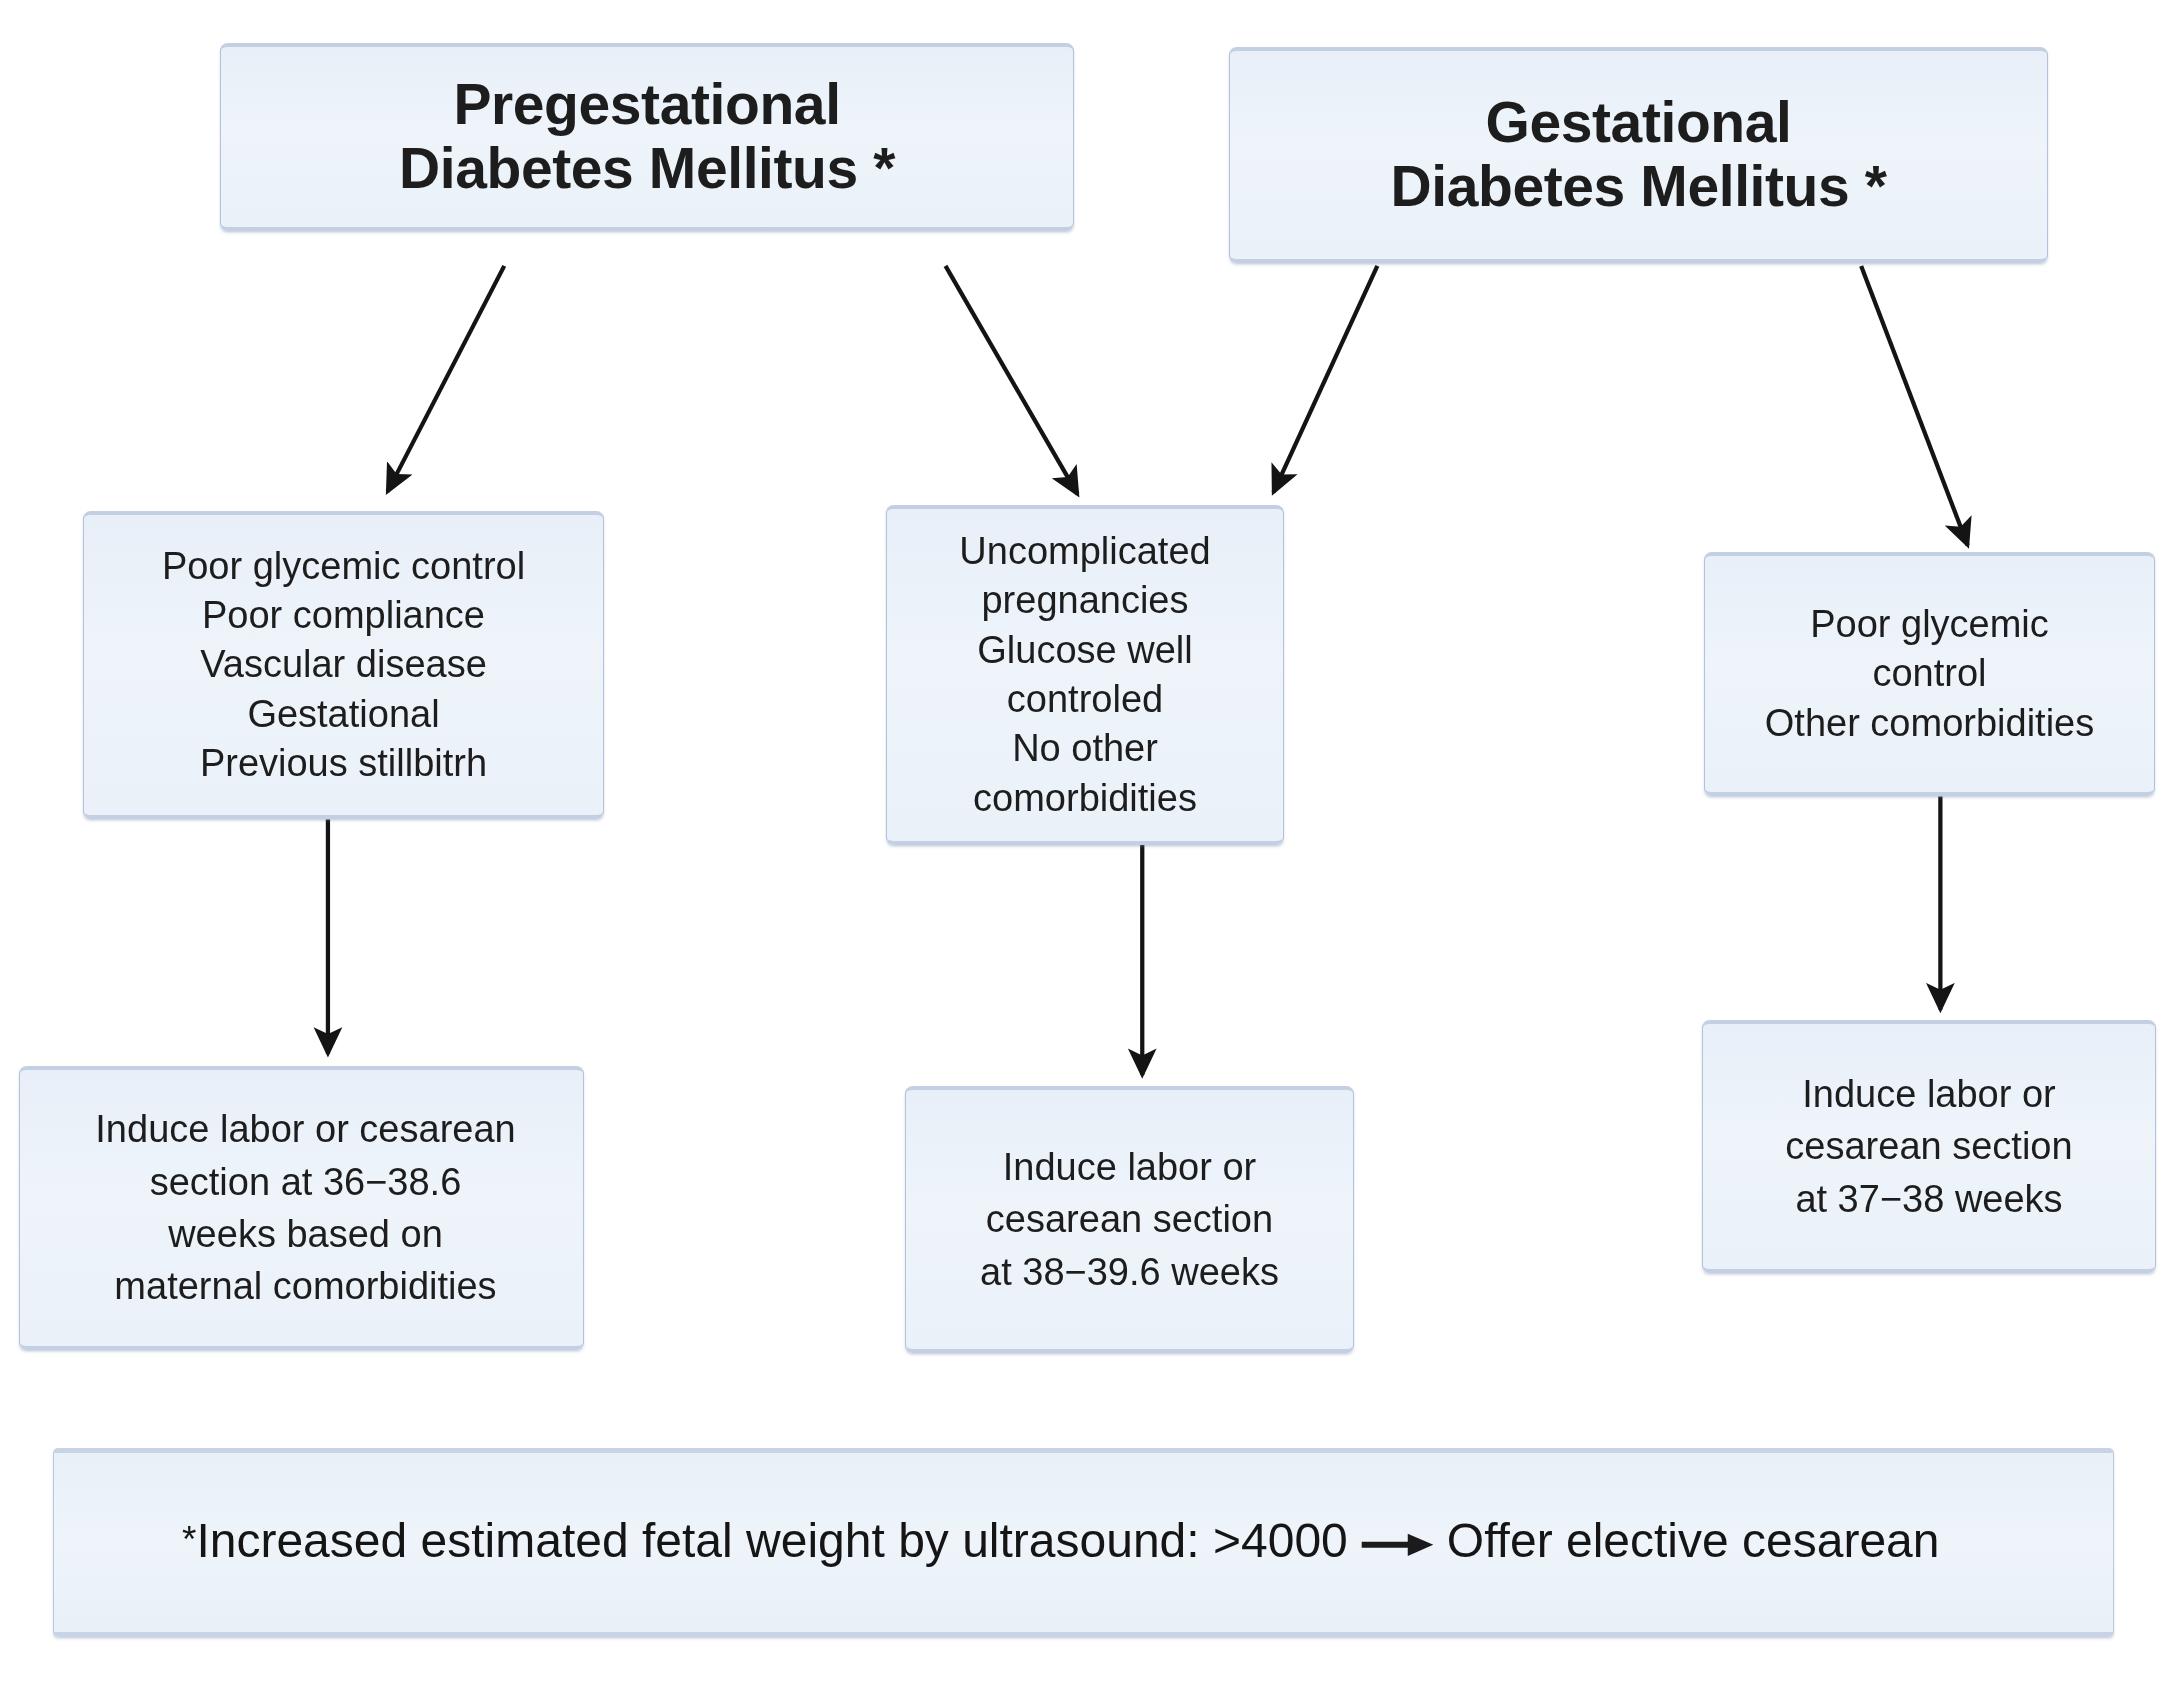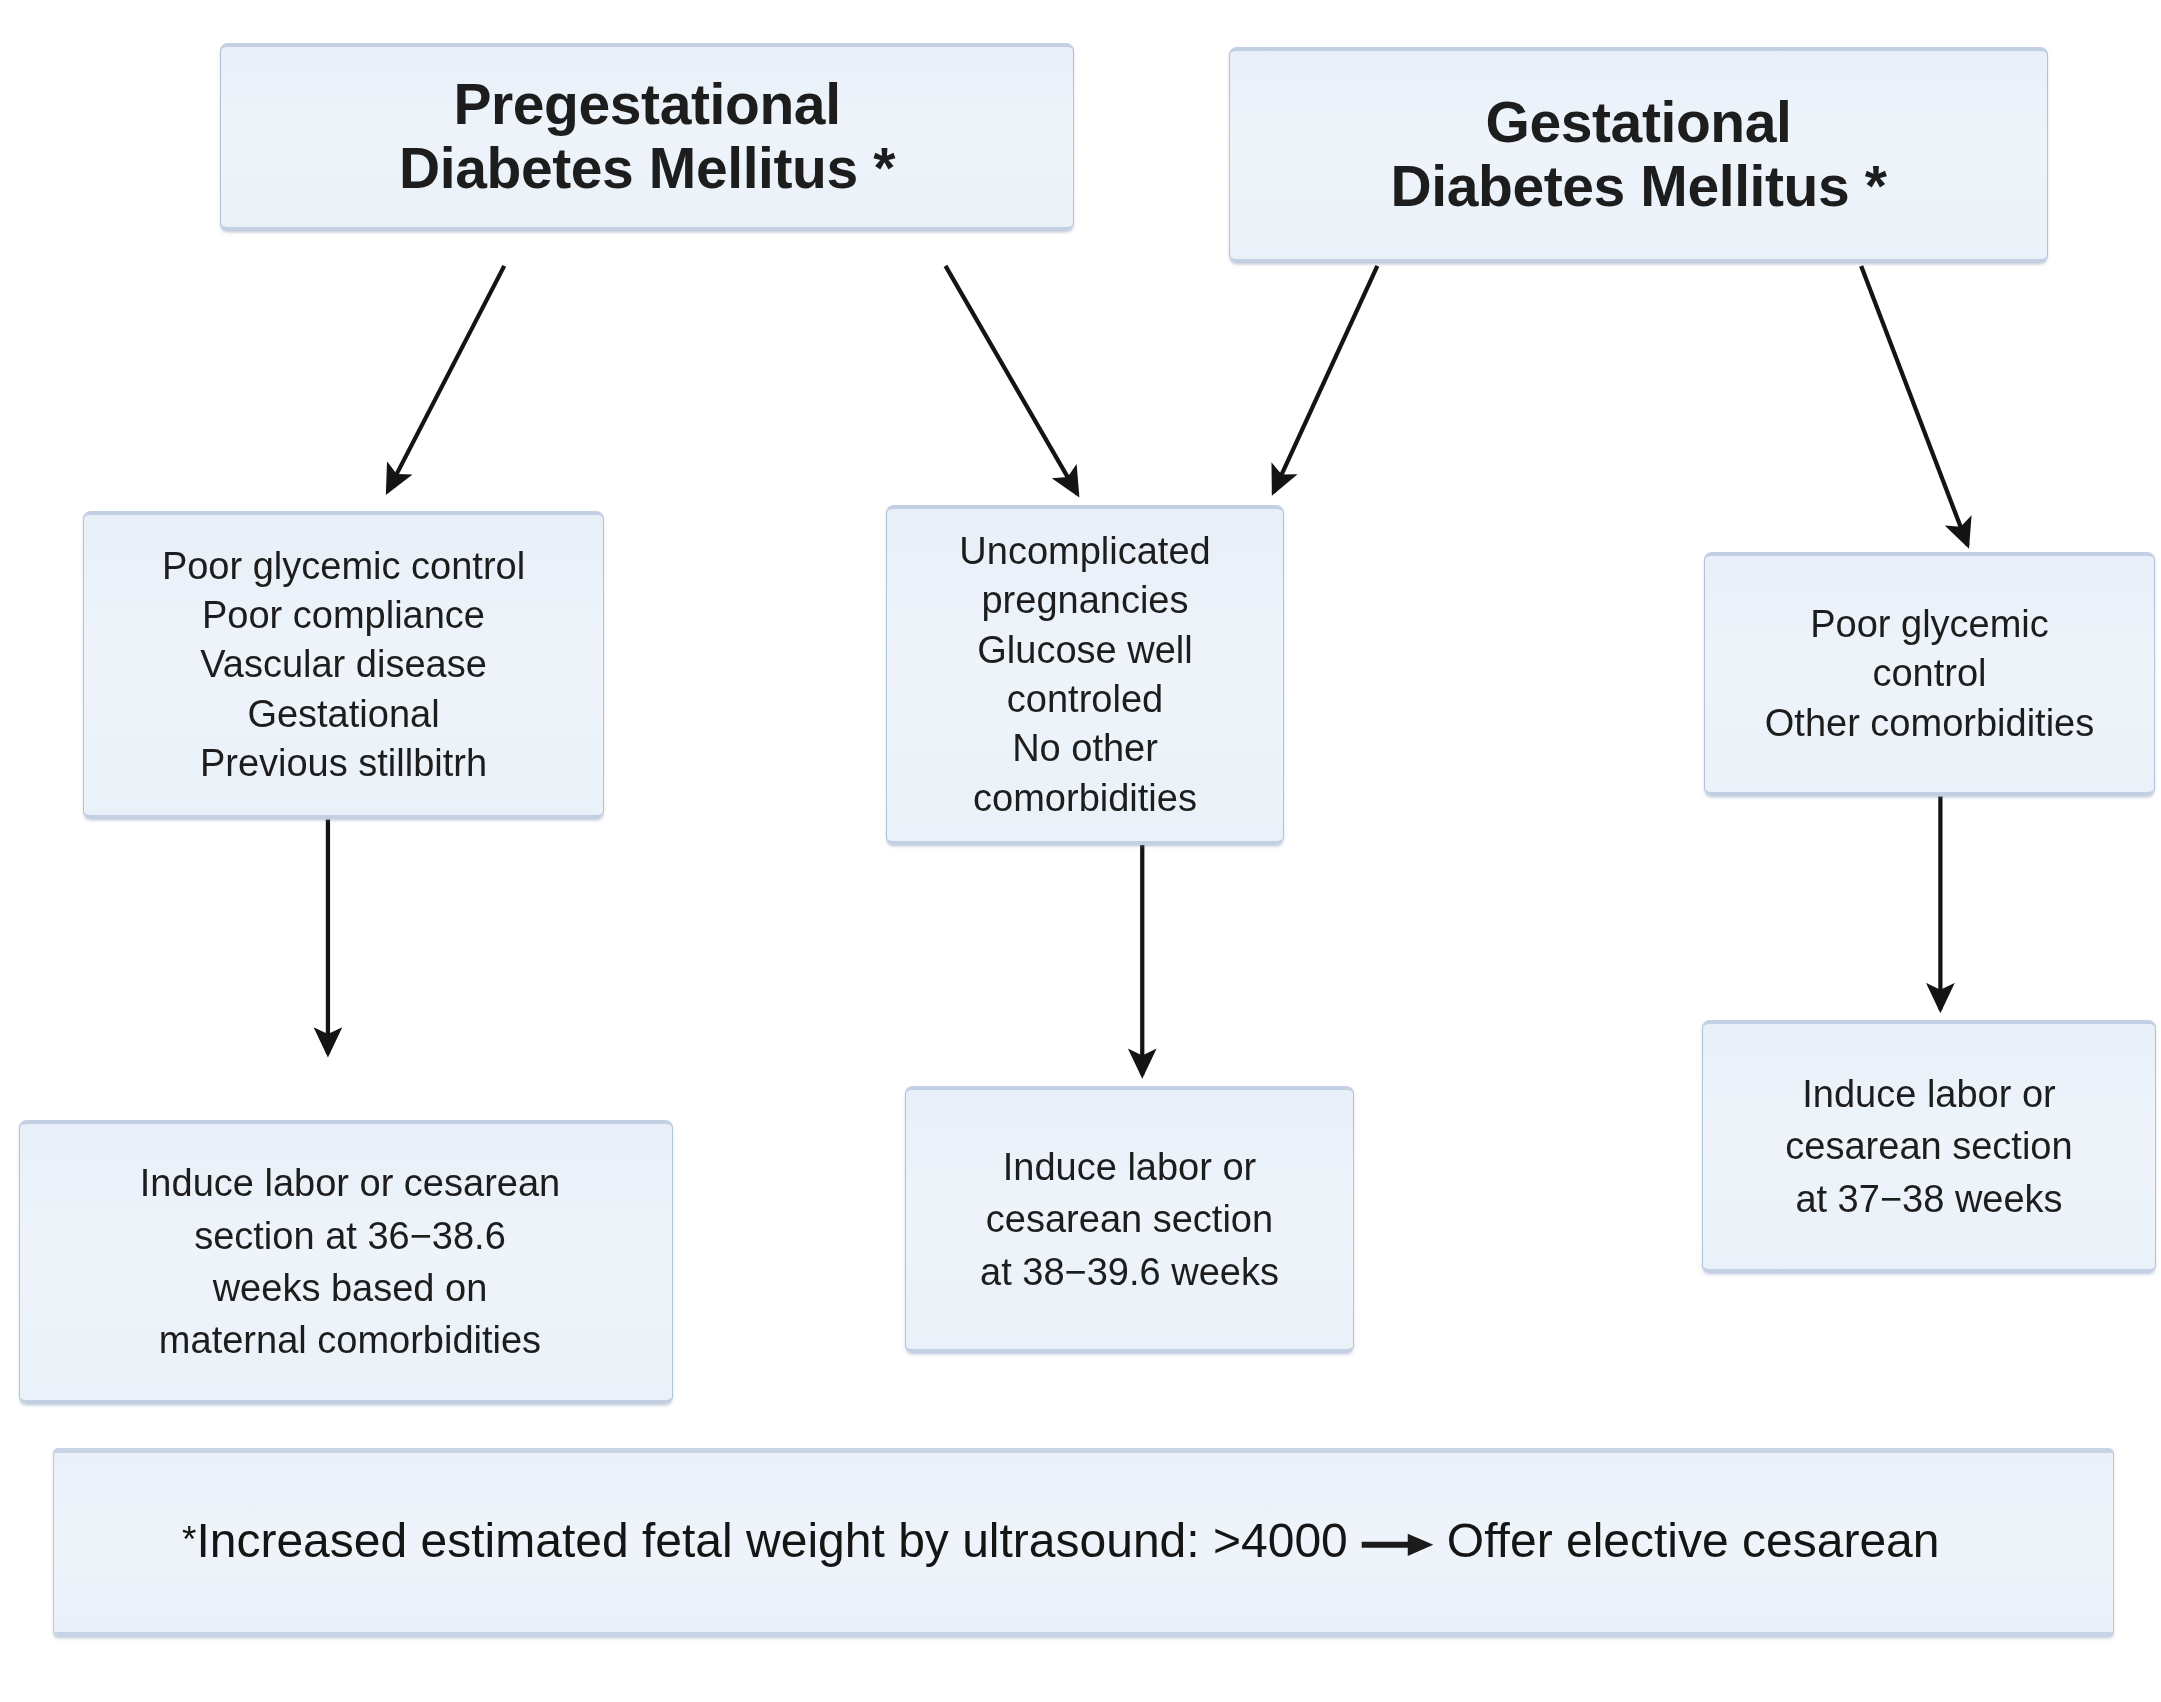--- a/index.html
+++ b/index.html
@@ -129,21 +129,21 @@
 No other
 comorbidities</span>
   </div>
 
   <div class="box mid-box" style="left:1704px;top:552px;width:451px;height:244px;text-align:center;">
     <span class="txt">Poor glycemic
 control
 Other comorbidities</span>
   </div>
 
-  <div class="box out-box" style="left:19px;top:1120px;width:654px;height:284px;padding-left:8px;">
+  <div class="box out-box" style="left:19px;top:1066px;width:565px;height:284px;padding-left:8px;">
     <span class="txt">Induce labor or cesarean
 section at 36−38.6
 weeks based on
 maternal comorbidities</span>
   </div>
 
   <div class="box out-box" style="left:905px;top:1086px;width:449px;height:267px;">
     <span class="txt">Induce labor or
 cesarean section
 at 38−39.6 weeks</span>

